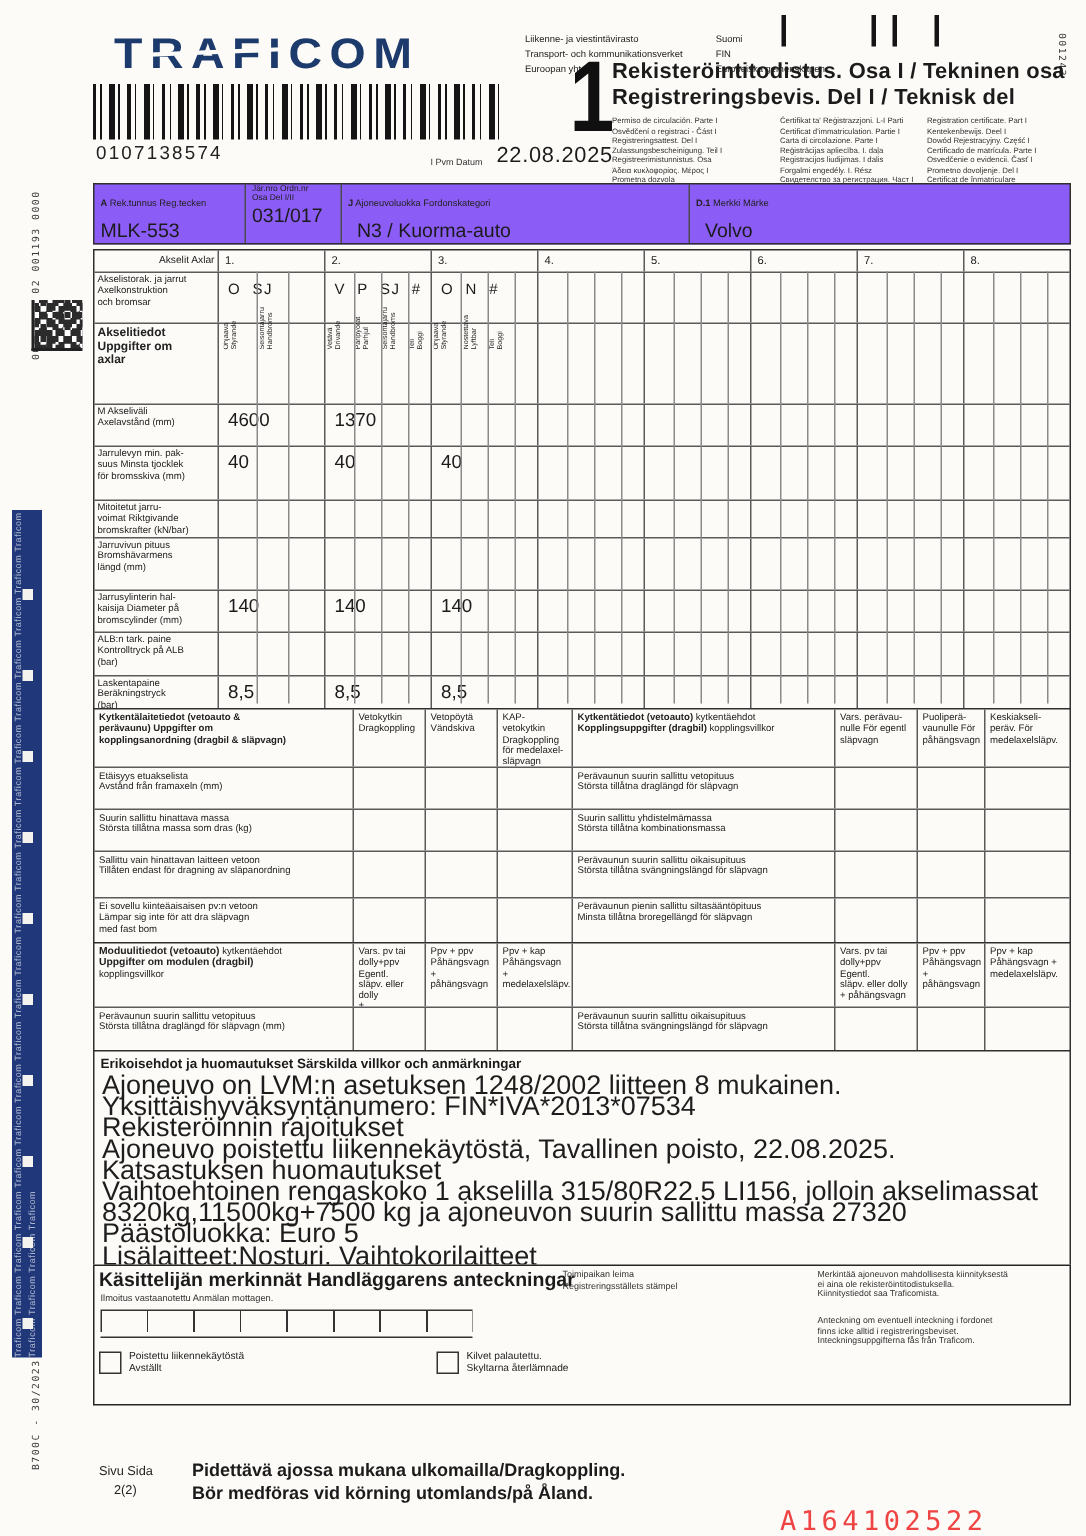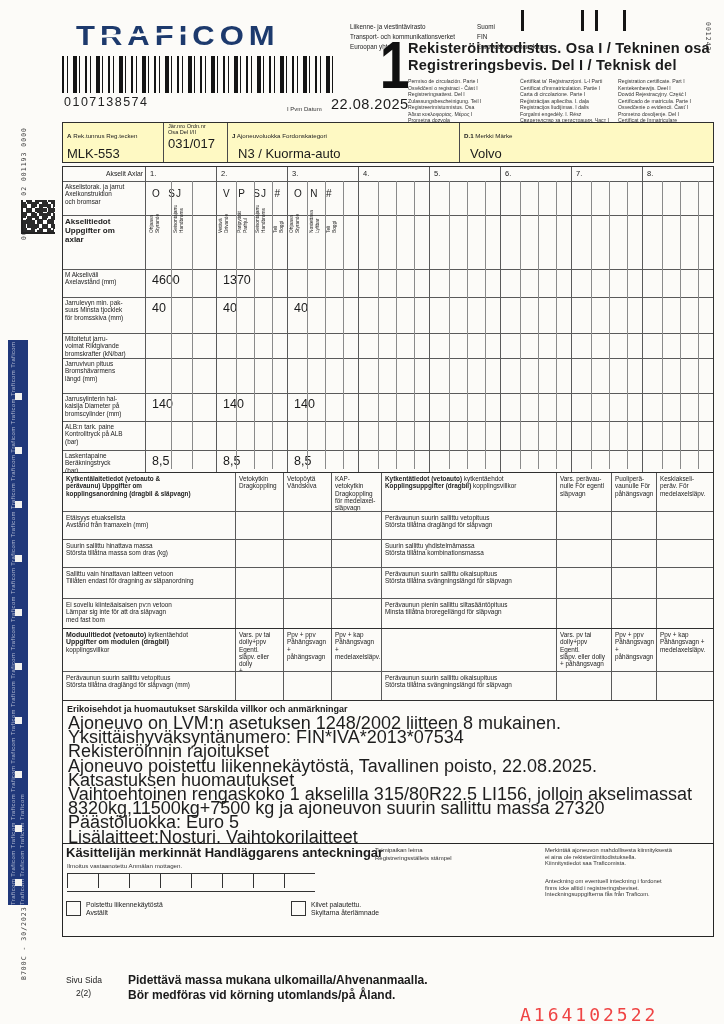--- a/index.html
+++ b/index.html
@@ -38,21 +38,21 @@
   .titleblk{position:absolute;left:408px;top:40px;}
   .t1{font-size:14.6px;font-weight:bold;line-height:16.5px;letter-spacing:.2px;}
   .trans{position:absolute;top:78px;font-size:5.2px;line-height:6.5px;color:#333;}
   .datelabel{position:absolute;left:287px;top:106px;font-size:6px;color:#333;}
   .dateval{position:absolute;left:331px;top:96px;font-size:14.5px;letter-spacing:.5px;}
   
   .lbl{font-size:6.2px;line-height:6.9px;color:#222;}
   .val{font-size:13px;}
   
   .rowA{position:absolute;left:62px;top:122px;width:650px;height:39px;display:grid;
-        grid-template-columns:100px 64px 232px 1fr;border:1.6px solid #2f2f2f;background:#fef9c3;}
+        grid-template-columns:100px 64px 232px 1fr;border:1.6px solid #2f2f2f;background:#8b5cf6;}
   .rowA>div{padding:1px 4px;border-left:1px solid #4a4a4a;overflow:hidden;}
   .rowA>div:first-child{border-left:none;}
   .rowA .val{display:block;margin-top:4px;}
   
   .axt{position:absolute;left:62px;top:166px;width:650px;border:1.6px solid #2f2f2f;background:#fcfbf8;}
   .ar{display:grid;grid-template-columns:82px repeat(8,71px);border-top:1px solid #5a5a5a;}
   .ar:first-child{border-top:none;}
   .ar>div{border-left:1px solid #5a5a5a;overflow:hidden;position:relative;}
   .ar>div:first-child{border-left:none;}
   .alab{font-size:6.4px;line-height:7.3px;padding:1px 2px;color:#222;}
@@ -490,18 +490,18 @@
     <span class="chk" style="left:3px;top:57px;"></span>
     <div class="chklbl ml" style="left:23px;top:57px;">Poistettu liikennekäytöstä
 Avställt</div>
     <span class="chk" style="left:228px;top:57px;"></span>
     <div class="chklbl ml" style="left:248px;top:57px;">Kilvet palautettu.
 Skyltarna återlämnade</div>
   </div>
 
   <div class="f-page">Sivu Sida</div>
   <div class="f-pageval">2(2)</div>
-  <div class="f-keep ml">Pidettävä massa mukana ulkomailla/Ahvenanmaalla.
+  <div class="f-keep ml">Pidettävä ajossa mukana ulkomailla/Dragkoppling.
 Bör medföras vid körning utomlands/på Åland.</div>
   <div class="f-doc">A164102522</div>
   <div class="f-turn">Käännä Vänd</div>
 
 </div>
 
 </body></html>

